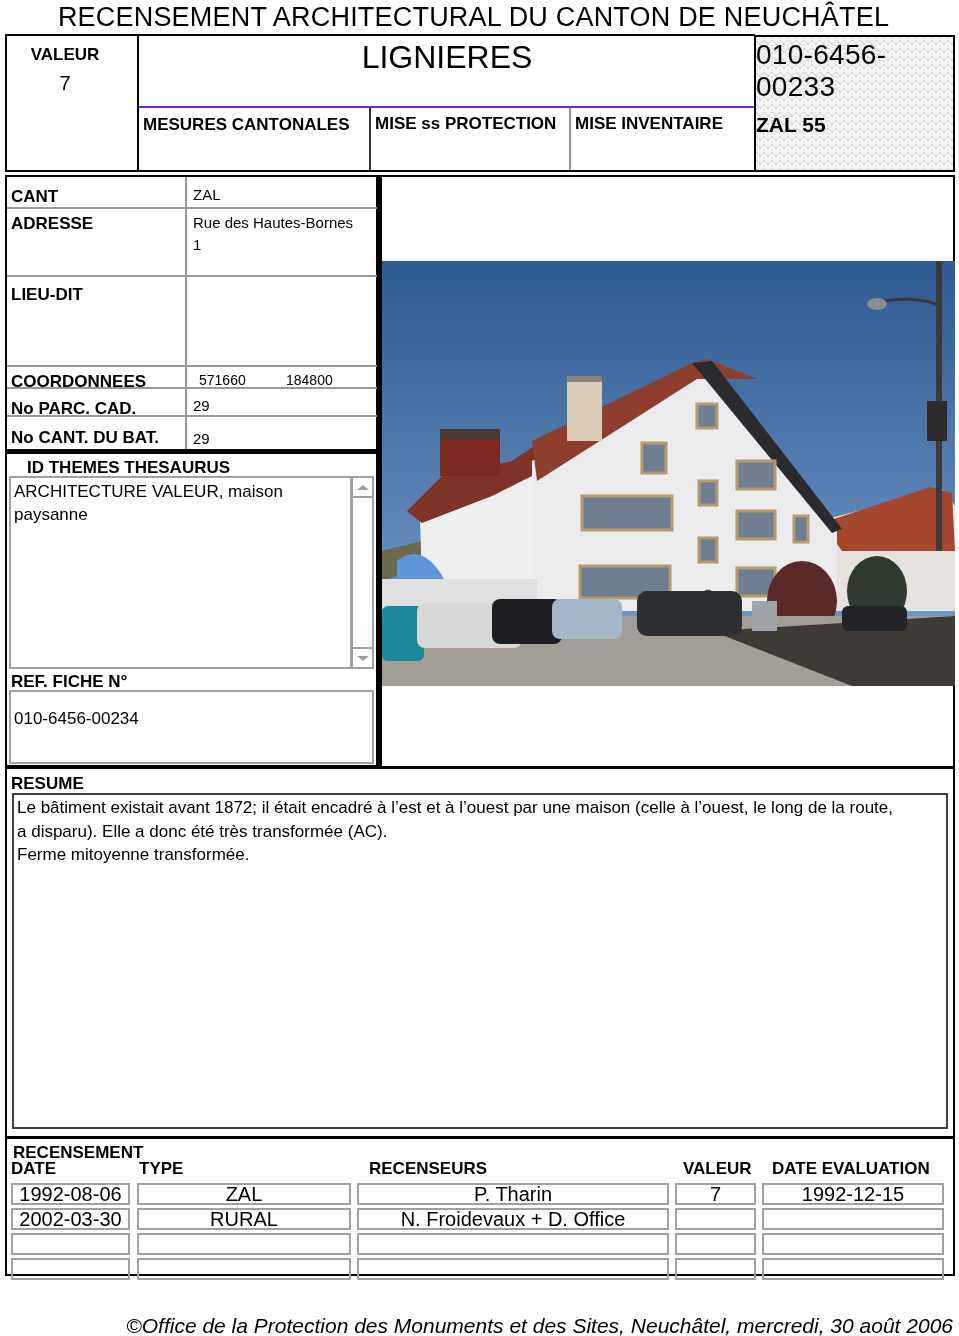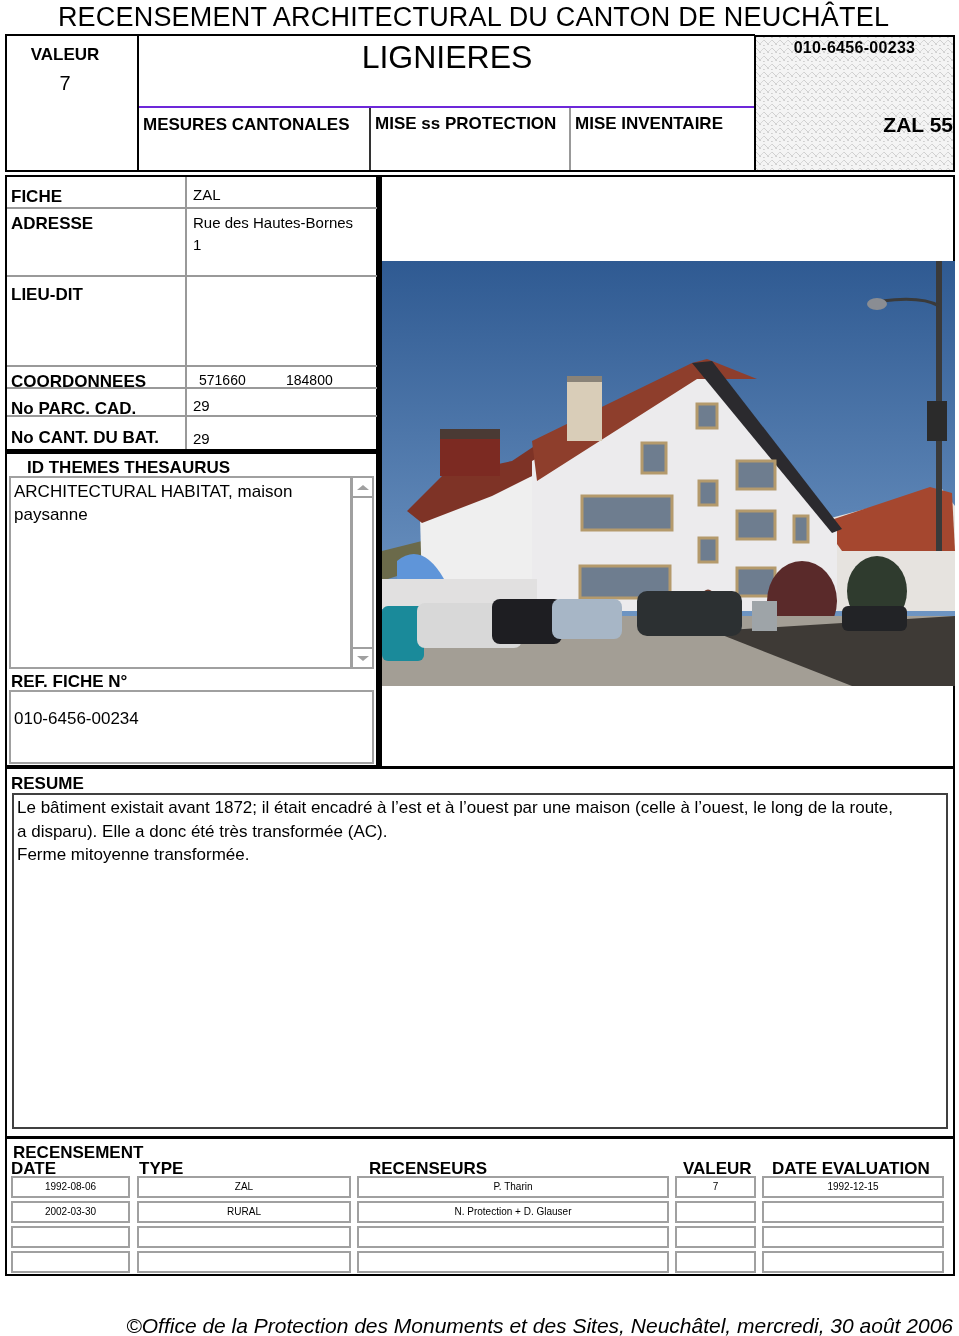--- a/index.html
+++ b/index.html
@@ -20,22 +20,22 @@
   #mesure-prot { left: 364px; width: 200px; border-right: 2px solid #999; padding-top: 6px; }
   #mesure-inv { left: 564px; width: 184px; padding-top: 6px; }
 
   
   #id-box { left: 754px; top: 35px; width: 201px; height: 137px; border: 2px solid #000;
     background-color: #f4f4f4;
     background-image:
       repeating-linear-gradient(45deg, transparent 0 3px, #cfcfcf 3px 4px, transparent 4px 7px),
       repeating-linear-gradient(-45deg, transparent 0 3px, #d8d8d8 3px 4px, transparent 4px 7px);
     background-size: 8px 8px, 8px 8px; }
-  #id-number { left: 0; top: 2px; width: 197px; text-align: center; font-size: 16px; font-weight: bold; letter-spacing: 0.3px; }
-  #id-zone { left: 0; top: 76px; width: 197px; text-align: right; font-size: 21px; font-weight: bold; }
+  #id-number { left: 0; top: 2px; width: 197px; font-size: 28px; font-weight: normal; letter-spacing: 0.3px; }
+  #id-zone { left: 0; top: 76px; width: 197px; text-align: left; font-size: 21px; font-weight: bold; }
 
   
   #info-box { left: 5px; top: 175px; width: 374px; height: 276px; border: 2px solid #000; border-right-width: 3px; }
   .row-line { left: 0; width: 370px; height: 0; border-top: 2px solid #999; }
   .col-line { left: 178px; width: 0; border-left: 2px solid #999; }
   .info-label { left: 4px; font-size: 17px; font-weight: bold; white-space: nowrap; }
   .info-value { left: 186px; font-size: 15px; white-space: nowrap; line-height: 22px; }
 
   
   #theme-box { left: 5px; top: 451px; width: 374px; height: 316px; border: 2px solid #000; border-top: 3px solid #000; border-right-width: 3px; }
@@ -55,21 +55,21 @@
   #photo { left: 0; top: 84px; width: 573px; height: 425px; overflow: hidden; }
 
   
   #resume-box { left: 5px; top: 766px; width: 950px; height: 372px; border: 2px solid #000; border-top-width: 3px; }
   #resume-label { left: 4px; top: 5px; font-size: 17px; font-weight: bold; text-align: right; }
   #resume-text { left: 5px; top: 24px; width: 936px; height: 336px; border: 2px solid #404040; font-size: 17px; line-height: 23.5px; padding: 1px 3px; }
 
   
   #rec-box { left: 5px; top: 1136px; width: 950px; height: 140px; border: 2px solid #000; border-top-width: 3px; }
   .rec-head { font-size: 17px; font-weight: bold; line-height: 17px; white-space: nowrap; }
-  .rec-cell { height: 22px; border: 2px solid #a0a0a0; font-size: 10px; text-align: center; line-height: 18px; white-space: nowrap; overflow: hidden; }
+  .rec-cell { height: 22px; border: 2px solid #a0a0a0; font-size: 20px; text-align: center; line-height: 18px; white-space: nowrap; overflow: hidden; margin-top: 7px; }
 
   #footer { right: 6px; top: 1314px; font-size: 21px; font-style: italic; white-space: nowrap; }
 </style>
 </head>
 <body>
 
 <div id="doc-title" class="abs">RECENSEMENT ARCHITECTURAL DU CANTON DE NEUCHÂTEL</div>
 
 <div id="header-box" class="abs">
   <div id="valeur-cell" class="abs">
@@ -81,21 +81,21 @@
   <div id="mesure-prot" class="abs mesure">MISE ss PROTECTION</div>
   <div id="mesure-inv" class="abs mesure">MISE INVENTAIRE</div>
 </div>
 <div id="id-box" class="abs">
   <div id="id-number" class="abs">010-6456-00233</div>
   <div id="id-zone" class="abs">ZAL 55</div>
 </div>
 
 <div id="info-box" class="abs">
   <div class="abs col-line" style="top:0; height:272px;"></div>
-  <div class="abs info-label" style="top:10px;">FICHE</div>
+  <div class="abs info-label" style="top:10px;">CANT</div>
   <div class="abs info-value" style="top:7px;">ZAL</div>
   <div class="abs row-line" style="top:30px;"></div>
 
   <div class="abs info-label" style="top:37px;">ADRESSE</div>
   <div class="abs info-value" style="top:35px;">Rue des Hautes-Bornes</div>
   <div class="abs info-value" style="top:57px;">1</div>
   <div class="abs row-line" style="top:98px;"></div>
 
   <div class="abs info-label" style="top:108px;">LIEU-DIT</div>
   <div class="abs info-value" style="top:106px;"></div>
@@ -110,21 +110,21 @@
   <div class="abs info-value" style="top:218px;">29</div>
   <div class="abs row-line" style="top:238px;"></div>
 
   <div class="abs info-label" style="top:251px;">No CANT. DU BAT.</div>
   <div class="abs info-value" style="top:251px;">29</div>
 </div>
 
 <div id="theme-box" class="abs">
   <div id="theme-label" class="abs">ID THEMES THESAURUS</div>
   <div id="theme-textarea" class="abs">
-    <div>ARCHITECTURAL HABITAT, maison</div>
+    <div>ARCHITECTURE VALEUR, maison</div>
     <div>paysanne</div>
   </div>
   <div id="theme-scrollbar" class="abs">
     <div id="scroll-up" class="abs scroll-btn">
       <span class="tri-up"></span>
     </div>
     <div id="scroll-down" class="abs scroll-btn">
       <span class="tri-down"></span>
     </div>
   </div>
@@ -219,21 +219,21 @@
   <div class="abs rec-head" style="left:765px; top:21px;">DATE EVALUATION</div>
 
   <div class="abs rec-cell" style="left:4px; top:37px; width:119px;">1992-08-06</div>
   <div class="abs rec-cell" style="left:130px; top:37px; width:214px;">ZAL</div>
   <div class="abs rec-cell" style="left:350px; top:37px; width:312px;">P. Tharin</div>
   <div class="abs rec-cell" style="left:668px; top:37px; width:81px;">7</div>
   <div class="abs rec-cell" style="left:755px; top:37px; width:182px;">1992-12-15</div>
 
   <div class="abs rec-cell" style="left:4px; top:62px; width:119px;">2002-03-30</div>
   <div class="abs rec-cell" style="left:130px; top:62px; width:214px;">RURAL</div>
-  <div class="abs rec-cell" style="left:350px; top:62px; width:312px;">N. Protection + D. Glauser</div>
+  <div class="abs rec-cell" style="left:350px; top:62px; width:312px;">N. Froidevaux + D. Office</div>
   <div class="abs rec-cell" style="left:668px; top:62px; width:81px;"></div>
   <div class="abs rec-cell" style="left:755px; top:62px; width:182px;"></div>
 
   <div class="abs rec-cell" style="left:4px; top:87px; width:119px;"></div>
   <div class="abs rec-cell" style="left:130px; top:87px; width:214px;"></div>
   <div class="abs rec-cell" style="left:350px; top:87px; width:312px;"></div>
   <div class="abs rec-cell" style="left:668px; top:87px; width:81px;"></div>
   <div class="abs rec-cell" style="left:755px; top:87px; width:182px;"></div>
 
   <div class="abs rec-cell" style="left:4px; top:112px; width:119px;"></div>

